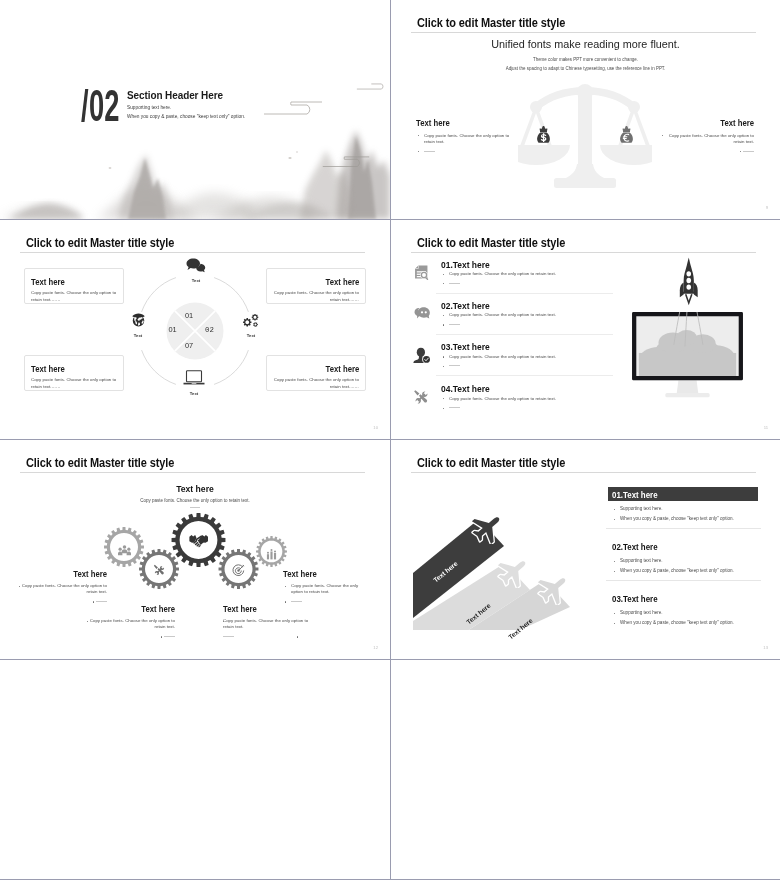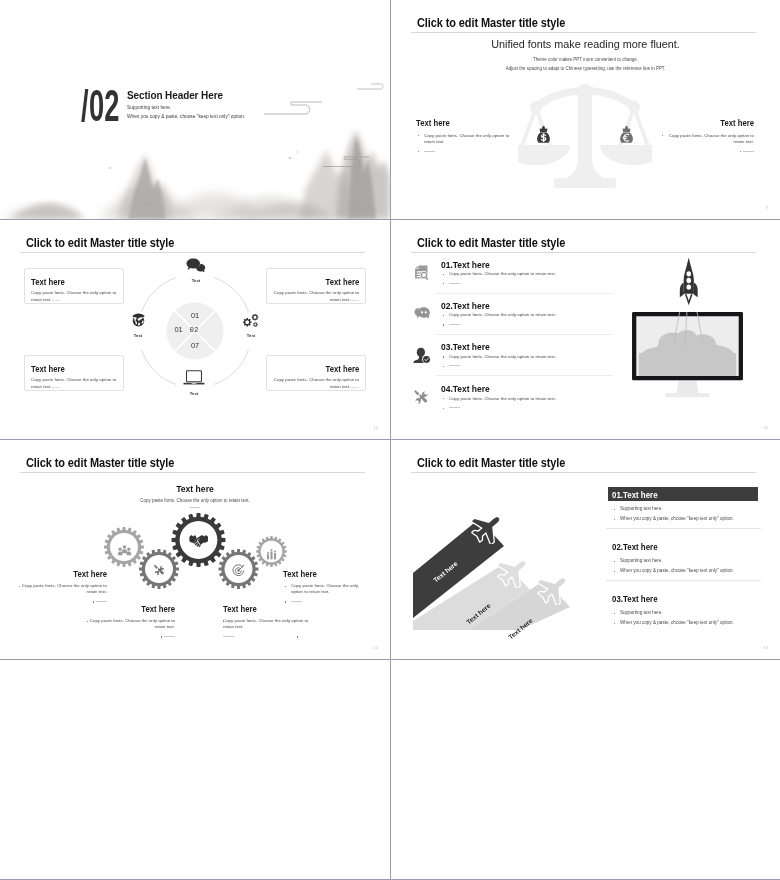--- a/index.html
+++ b/index.html
@@ -49,23 +49,23 @@
   .card{position:absolute;width:100px;height:36px;border:0.8px solid #e2e2e2;border-radius:2px;box-sizing:border-box;}
   .card-h{position:absolute;left:6px;top:8px;font-size:8.3px;font-weight:bold;color:#1b1b1b;transform:scaleX(0.93);transform-origin:left top;}
   .card-b{position:absolute;left:6px;right:6px;top:21px;font-size:4.4px;color:#4a4a4a;line-height:6.6px;}
   .c1{left:24px;top:48px;}
   .c2{left:266px;top:48px;}
   .c3{left:24px;top:135px;}
   .c4{left:266px;top:135px;}
   .c2 .card-h,.c4 .card-h{left:auto;right:6px;transform-origin:right top;}
   .c2 .card-b,.c4 .card-b{text-align:right;}
   .s3-ring{position:absolute;left:133px;top:49px;}
-  .s3-n{position:absolute;font-size:7.4px;color:#333;width:20px;text-align:center;line-height:8px;}
+  .s3-n{position:absolute;font-size:7.4px;color:#333;width:20px;line-height:8px;}
   .n1{left:185px;top:91.5px;}
-  .n2{left:184px;top:106px;font-family:Liberation Mono, monospace;}
+  .n2{left:205px;top:106px;font-family:Liberation Mono, monospace;}
   .n3{left:185px;top:121.5px;}
   .n4{left:168.5px;top:106px;}
   .s3-ic{position:absolute;text-align:center;width:40px;}
   .s3-lab{font-size:4.2px;font-weight:bold;color:#333;margin-top:1px;}
   .ic-top{left:176px;top:38px;}
   .ic-right{left:231px;top:93px;}
   .ic-bot{left:174px;top:150px;}
   .ic-left{left:118px;top:93px;}
 
   

